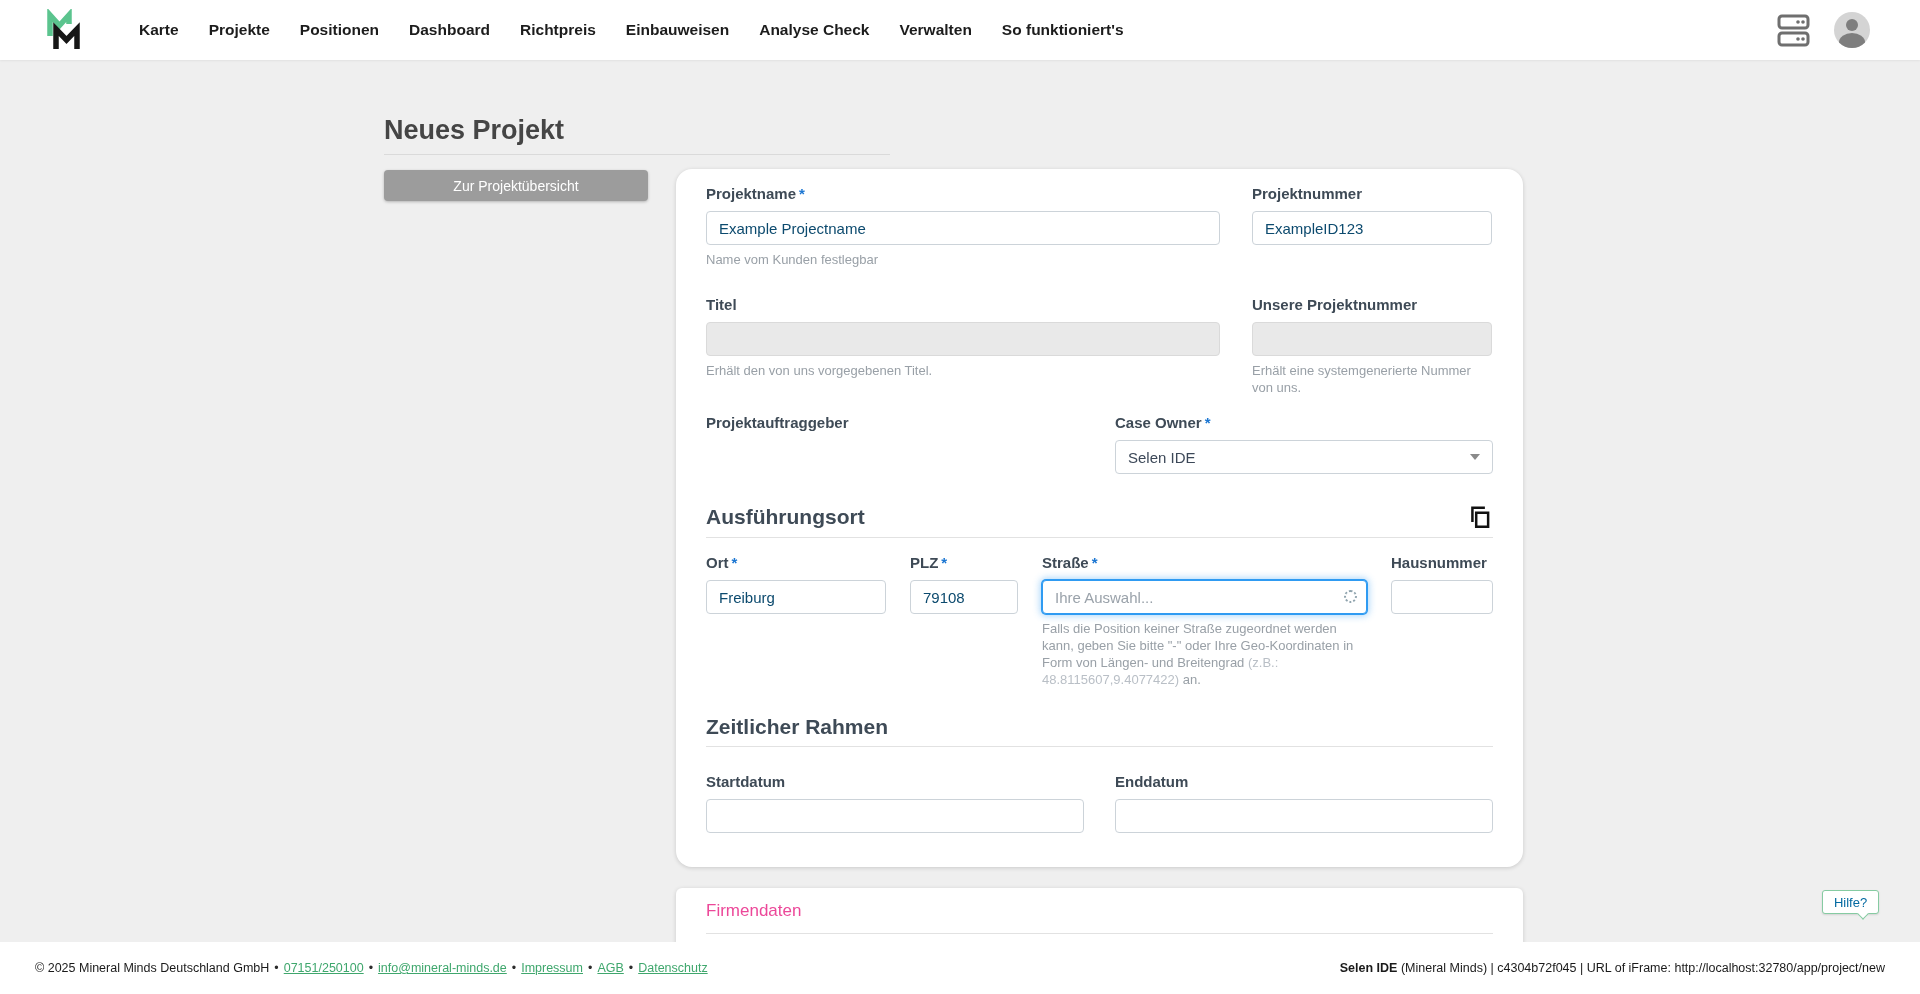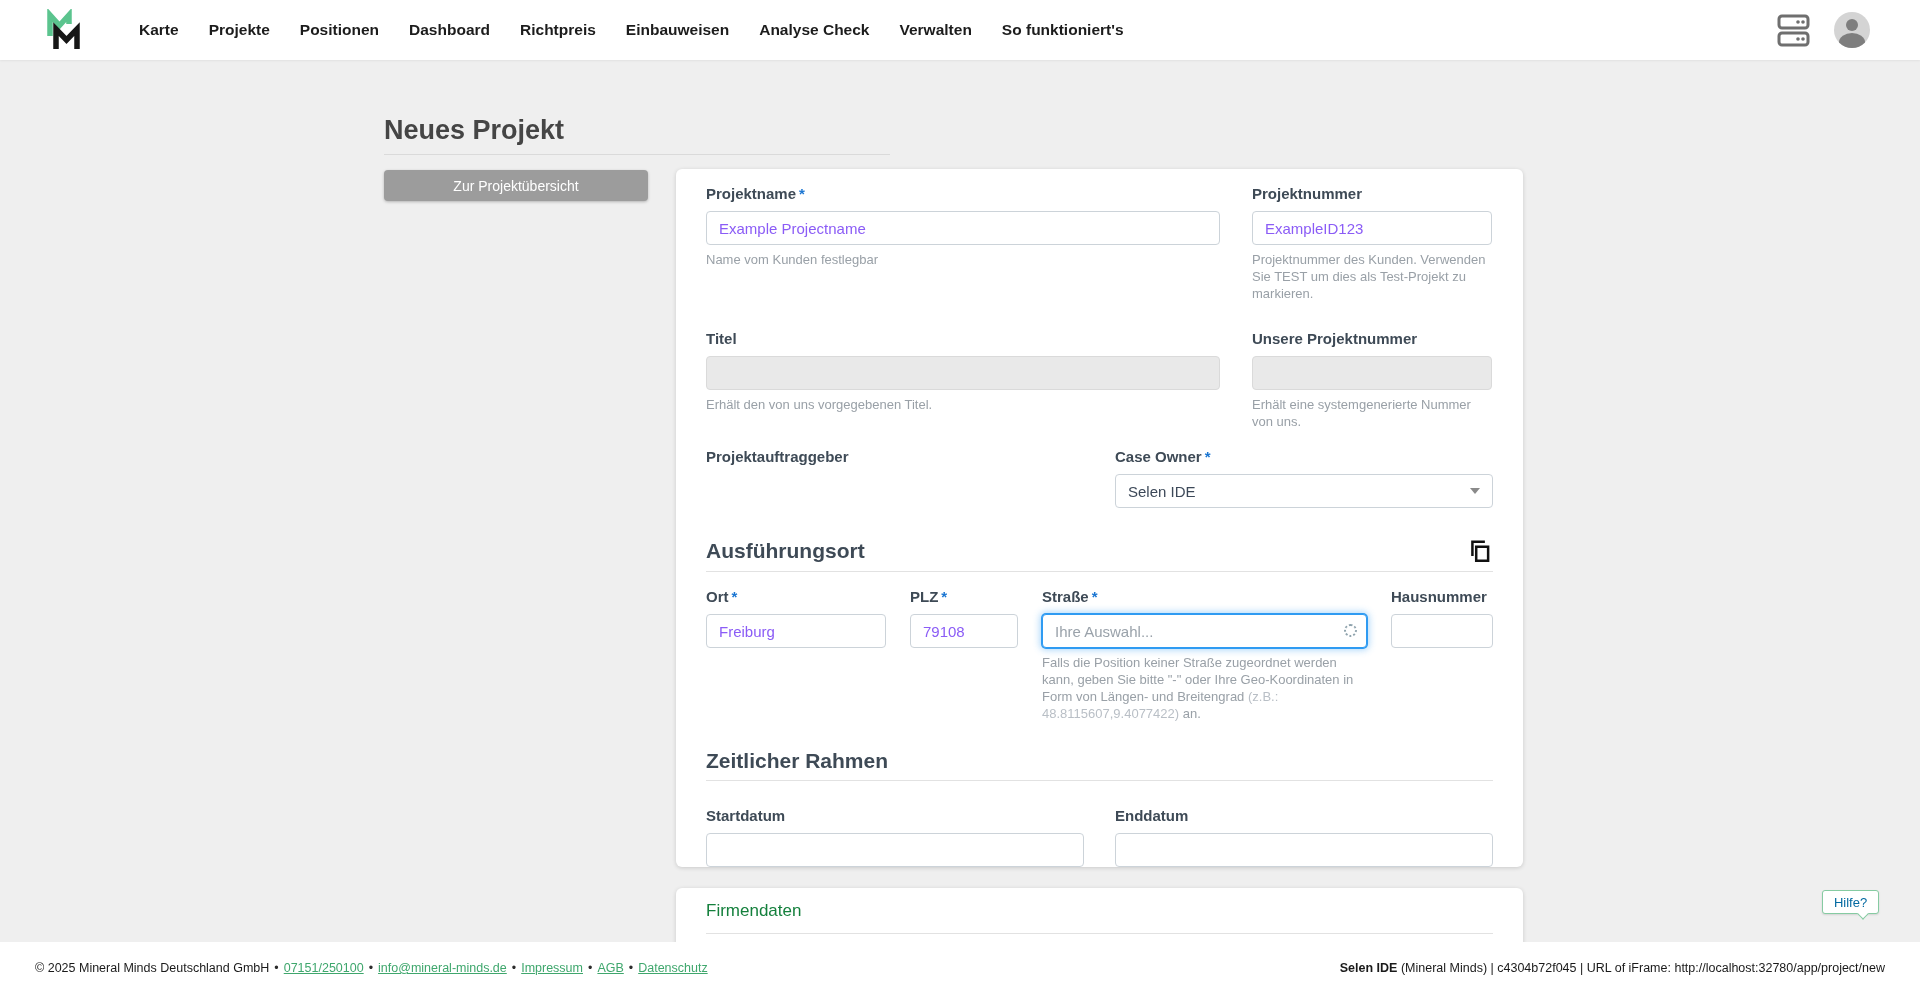--- a/index.html
+++ b/index.html
@@ -41,34 +41,34 @@
     position:absolute; left:384px; top:110px; width:264px; height:31px;
     background:#9c9c9c; color:#ffffff; border:none; border-radius:4px;
     font-size:14px; font-family:"Liberation Sans",sans-serif;
     box-shadow:0 1px 3px rgba(0,0,0,0.25); cursor:pointer;
   }
 
   .card {
     position:absolute; left:676px; width:847px; background:#ffffff;
     border-radius:6px; box-shadow:0 1px 4px rgba(0,0,0,0.16);
   }
-  .card-form { top:109px; height:698px; padding:16px 30px 0 30px; }
+  .card-form { top:109px; height:698px; padding:16px 30px 0 30px;border-radius:16px; }
   .card-firmendaten { top:828px; height:220px; padding:13px 30px 0 30px; }
 
   .field-row { display:flex; align-items:flex-start; }
   .gap32 { gap:32px; } .gap31 { gap:31px; } .gap24 { gap:24px; }
   .col-main { width:514px; } .col-side { width:240px; }
   .col-half { width:378px; }
   .w-ort { width:180px; } .w-plz { width:108px; } .w-strasse { width:325px; } .w-hausnr { width:102px; }
 
   .field-label { display:block; font-size:15px; font-weight:700; color:#3e4a56; margin-bottom:8px; line-height:18px; white-space:nowrap; }
   .req { color:#1b76d2; margin-left:3px; font-weight:700; }
   .text-input {
     width:100%; height:34px; border:1px solid #ccd3d9; border-radius:4px;
-    padding:0 12px; font-size:15px; color:#8b5cf6; background:#fff;
+    padding:0 12px; font-size:15px; color:#0c4a6e; background:#fff;
     font-family:"Liberation Sans",sans-serif; outline:none;
   }
   .text-input::placeholder { color:#9aa2aa; }
   .text-input.disabled { background:#e9e9e9; border-color:#dadada; }
   .text-input.focused {
     border:1px solid #2f9bf2;
     box-shadow:0 0 0 1px #2f9bf2, 0 0 7px 2px rgba(66,165,245,0.45);
   }
   .hint { font-size:13px; color:#99a0a7; margin-top:6px; line-height:17px; }
   .hint .light { color:#b9bfc6; }
@@ -92,21 +92,21 @@
   .select-box {
     width:100%; height:34px; border:1px solid #ccd3d9; border-radius:4px;
     padding:0 12px; font-size:15px; color:#3c4858; background:#fff;
     display:flex; align-items:center; justify-content:space-between; cursor:pointer;
   }
   .select-arrow {
     width:0; height:0; border-left:5px solid transparent; border-right:5px solid transparent;
     border-top:6px solid #8a8a8a;
   }
 
-  .firmendaten-title { font-size:17px; color:#15803d; font-weight:400; line-height:20px; }
+  .firmendaten-title { font-size:17px; color:#ec4899; font-weight:400; line-height:20px; }
   .firmendaten-divider { margin-top:12px; height:1px; background:#e2e2e2; }
 
   .help-bubble {
     position:absolute; left:1822px; top:830px; width:57px; height:24px;
     background:#ffffff; border:1px solid #86cba2; border-radius:3px;
     display:flex; align-items:center; justify-content:center;
     font-size:13px; color:#0369a1; cursor:pointer; z-index:20;
     box-shadow:0 1px 2px rgba(0,0,0,0.12);
   }
   .help-tail {
@@ -175,21 +175,20 @@
 
     <div class="field-row gap32">
       <div class="col-main">
         <label class="field-label"><span>Projektname</span><span class="req">*</span></label>
         <input class="text-input" type="text" value="Example Projectname" style="">
         <div class="hint">Name vom Kunden festlegbar</div>
       </div>
       <div class="col-side">
         <label class="field-label">Projektnummer</label>
         <input class="text-input" type="text" value="ExampleID123" style="">
-        <div class="hint">Projektnummer des Kunden. Verwenden Sie TEST um dies als Test-Projekt zu markieren.</div>
       </div>
     </div>
 
     <div class="field-row gap32 mt28">
       <div class="col-main">
         <label class="field-label">Titel</label>
         <input class="text-input disabled" type="text" disabled="" value="" style="">
         <div class="hint">Erhält den von uns vorgegebenen Titel.</div>
       </div>
       <div class="col-side">

